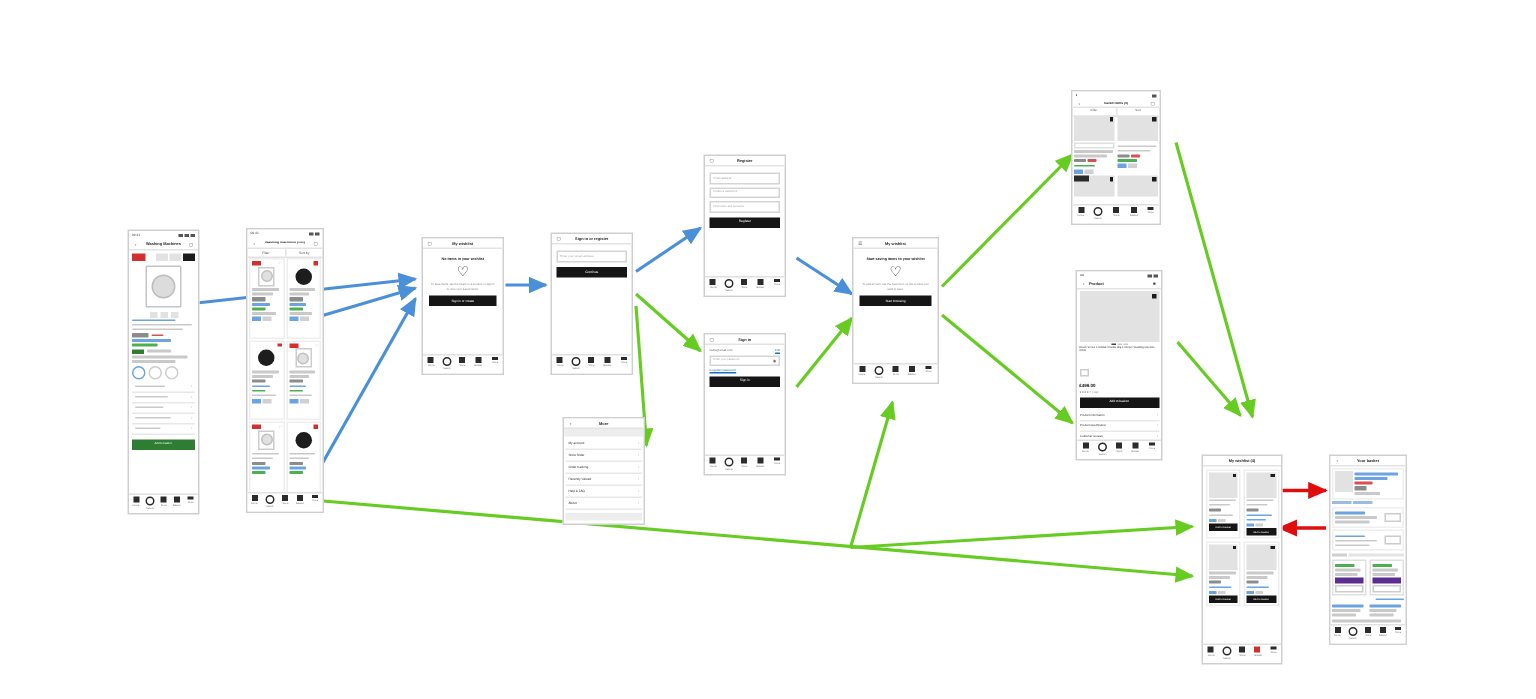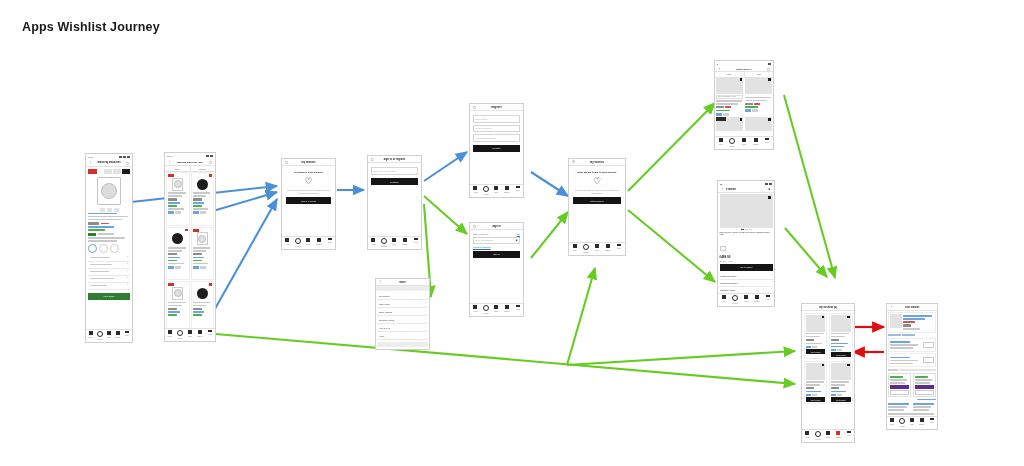--- a/index.html
+++ b/index.html
@@ -92,21 +92,20 @@
              justify-content:space-between; padding:0 2px; }
   .chev { font-size:2.6px; color:#999; }
   .redtag { background:#d32f2f; }
   .heart { color:#1b1b1b; }
 </style>
 </head>
 <body>
 
 <div id="canvas">
 
-  <div id="page-title">Apps Wishlist Journey</div>
 
   <svg class="arrows" viewBox="0 0 1024 466">
     <defs>
       <marker id="ahBlue" markerWidth="7" markerHeight="7" refX="5.4" refY="2.6" orient="auto">
         <path d="M0,0 L6,2.6 L0,5.2 z" fill="#4a90d9"></path>
       </marker>
       <marker id="ahGreen" markerWidth="7" markerHeight="7" refX="5.4" refY="2.6" orient="auto">
         <path d="M0,0 L6,2.6 L0,5.2 z" fill="#66cc22"></path>
       </marker>
       <marker id="ahRed" markerWidth="7" markerHeight="7" refX="5.4" refY="2.6" orient="auto">

